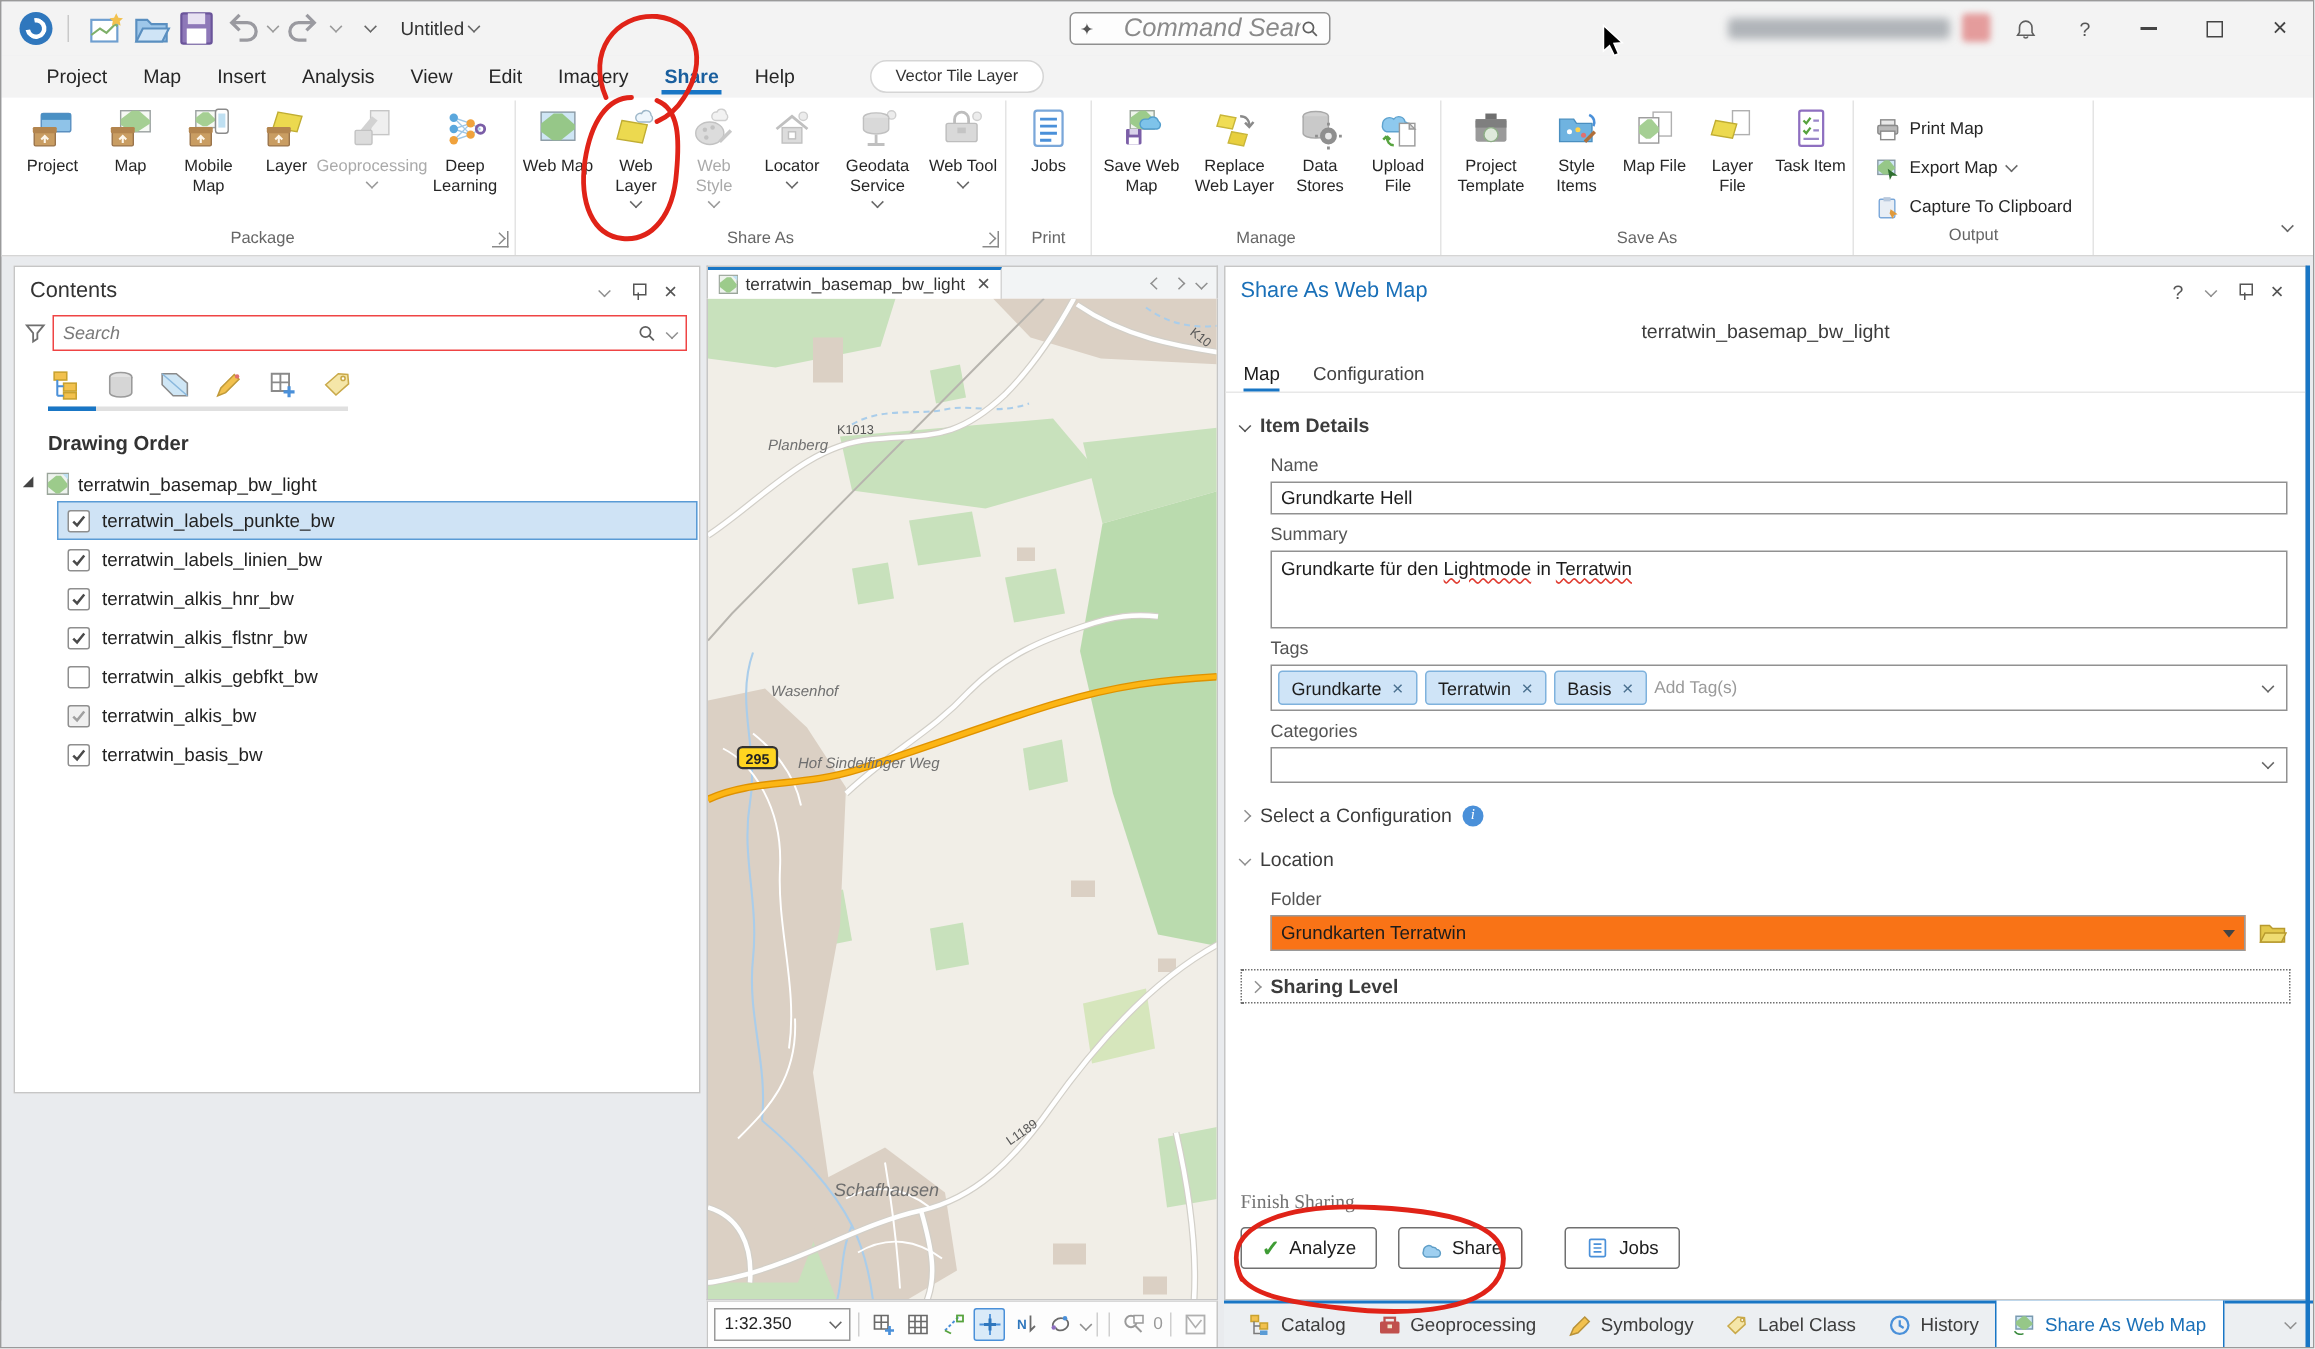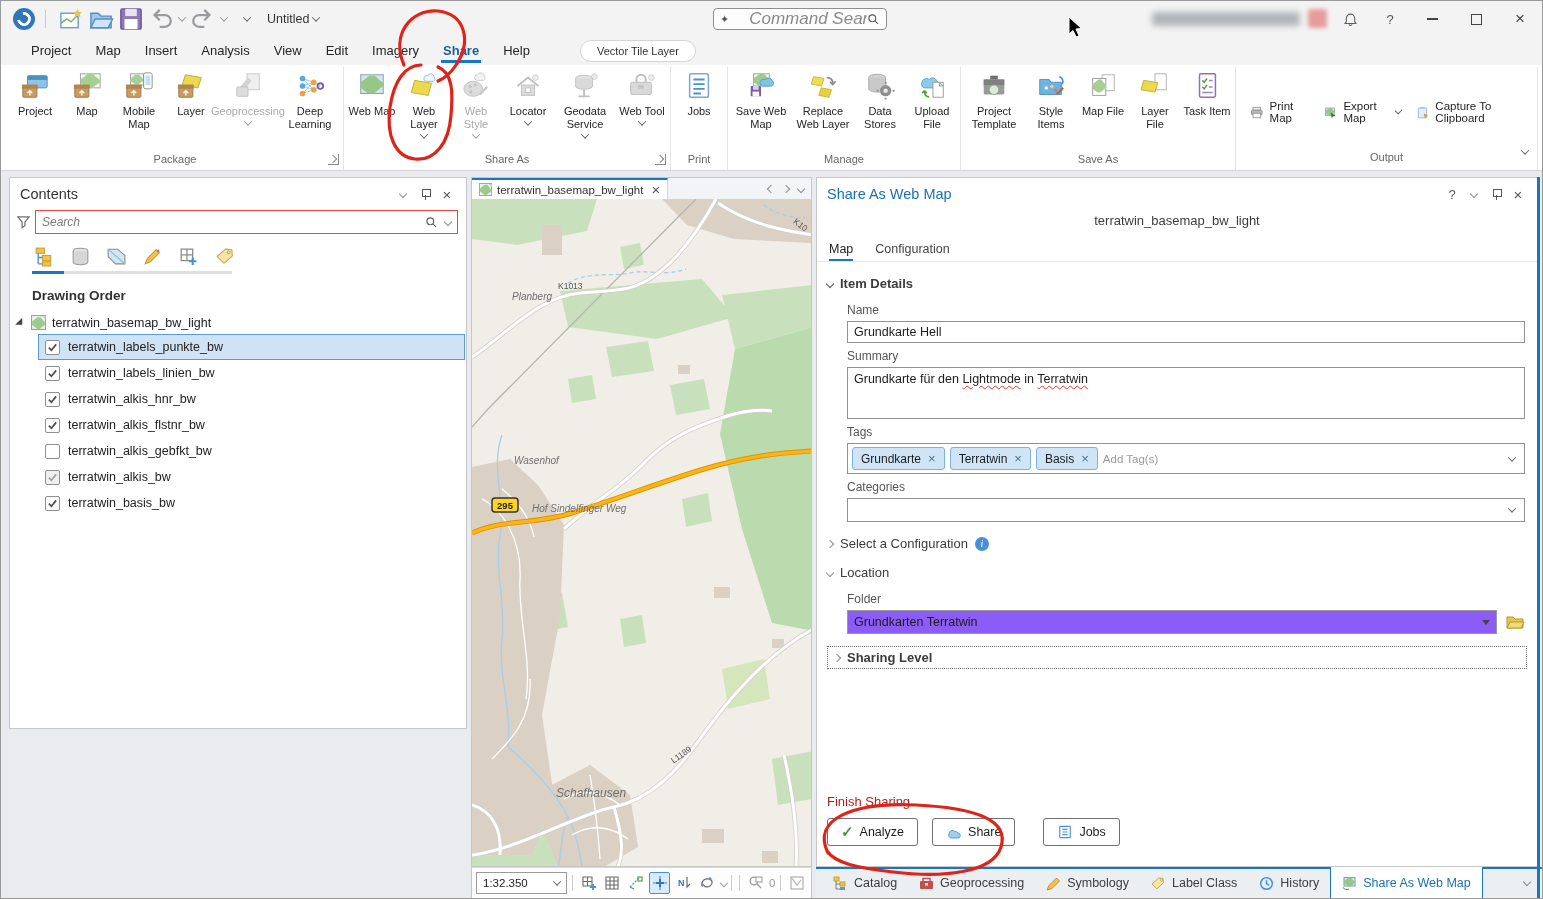--- a/index.html
+++ b/index.html
@@ -126,25 +126,25 @@
   .tags-box { width:100%; min-height:30px; border:1px solid #919191; background:#fff; display:flex; align-items:center; padding:3px 22px 3px 4px; gap:5px; position:relative;}
   .tag-chip { display:flex; align-items:center; gap:7px; background:#cfe4f7; border:1px solid #7fb2dd; border-radius:3px; font-size:12px; color:#1c1c1c; padding:3px 8px;}
   .tag-x::before{content:"\00d7"; color:#4a708f; font-size:13px;}
   .tags-ph { font-size:11.5px; color:#9a9a9a; }
   .tags-box .caret { position:absolute; right:9px; top:12px; }
   .sel-box { width:100%; height:24px; border:1px solid #919191; background:#fff; position:relative;}
   .sel-box .caret { position:absolute; right:9px; top:8px; }
   .cfg-head { display:flex; align-items:center; gap:7px; font-size:13px; color:#3c3c3c; font-weight:normal; padding:14px 0 6px 2px;}
   .info-ic { width:14px; height:14px; border-radius:50%; background:#4a90d9; color:#fff; font-size:10px; font-style:italic; font-family:"Liberation Serif",serif; display:flex; align-items:center; justify-content:center;}
   .folder-row { display:flex; align-items:center; gap:8px; margin-left:22px; margin-right:4px;}
-  .combo { flex:1; height:24px; border:1px solid #9a9a9a; background:#8b5cf6; display:flex; align-items:center; font-size:12.5px; color:#1c1c1c; padding:0 6px; position:relative;text-align:center;}
+  .combo { flex:1; height:24px; border:1px solid #9a9a9a; background:#f97316; display:flex; align-items:center; font-size:12.5px; color:#1c1c1c; padding:0 6px; position:relative;text-align:center;}
   .combo .tri { margin-left:auto; width:0; height:0; border-left:4px solid transparent; border-right:4px solid transparent; border-top:5px solid #444;}
   .sharing-level { border:1px dotted #707070; margin:12px 2px 0 2px; padding:3px 6px; display:flex; align-items:center; gap:7px; font-size:13px; color:#3c3c3c; font-weight:bold;}
   .finish-block { margin-top:auto; padding:0 0 10px 2px;}
-  .finish-label { font-size:13px; color:#b91c1c; padding-bottom:9px;}
+  .finish-label { font-size:13px; color:#737373; padding-bottom:9px;font-family:Liberation Serif, serif;}
   .btn-row { display:flex; gap:14px; }
   .act-btn { display:flex; align-items:center; gap:6px; border:1px solid #707070; border-radius:3px; background:#fff; height:28px; padding:0 13px; font-size:12.5px; color:#1c1c1c; font-family:"Liberation Sans",sans-serif;}
   .act-btn svg { width:16px; height:14px; }
   .check-glyph { color:#3f9c35; font-size:15px; font-weight:bold; }
 
   
   #bottom-tabs { position:absolute; left:815px; top:866px; width:728px; height:32px; background:#eceff2; }
   #bottom-tabs::before { content:""; position:absolute; left:0; right:0; top:0; height:2px; background:#1976c5; }
   .btabs-inner { position:relative; display:flex; height:32px; padding-left:6px; }
   .btab { display:flex; align-items:center; gap:6px; font-size:12.5px; color:#3c3c3c; padding:0 11px; position:relative;}
@@ -537,21 +537,21 @@
                 <path d="M18 10h4M18 17h4M11 23h11" stroke="#9a86c9" stroke-width="1.6"></path>
               </svg>
             </span>
           <span class="rlbl">Task Item</span>
         </div>
       </div>
       <div class="rgroup-label"><span>Save As</span></div>
     </div>
 
     <div class="rgroup output">
-      <div style="display:flex;flex-direction:row;justify-content:center;gap:3px;flex:1;padding-top:4px;">
+      <div style="display:flex;flex-direction:column;justify-content:center;gap:3px;flex:1;padding-top:4px;">
         <div class="obtn">
           <svg viewBox="0 0 18 18">
               <rect x="4" y="2" width="10" height="4" fill="#e8e8e8" stroke="#8a8a8a"></rect>
               <rect x="2" y="6" width="14" height="6" rx="1" fill="#b9b9b9" stroke="#8a8a8a"></rect>
               <rect x="4" y="10" width="10" height="6" fill="#fff" stroke="#8a8a8a"></rect>
             </svg>
           <span>Print Map</span>
         </div>
         <div class="obtn">
           <svg viewBox="0 0 18 18">

